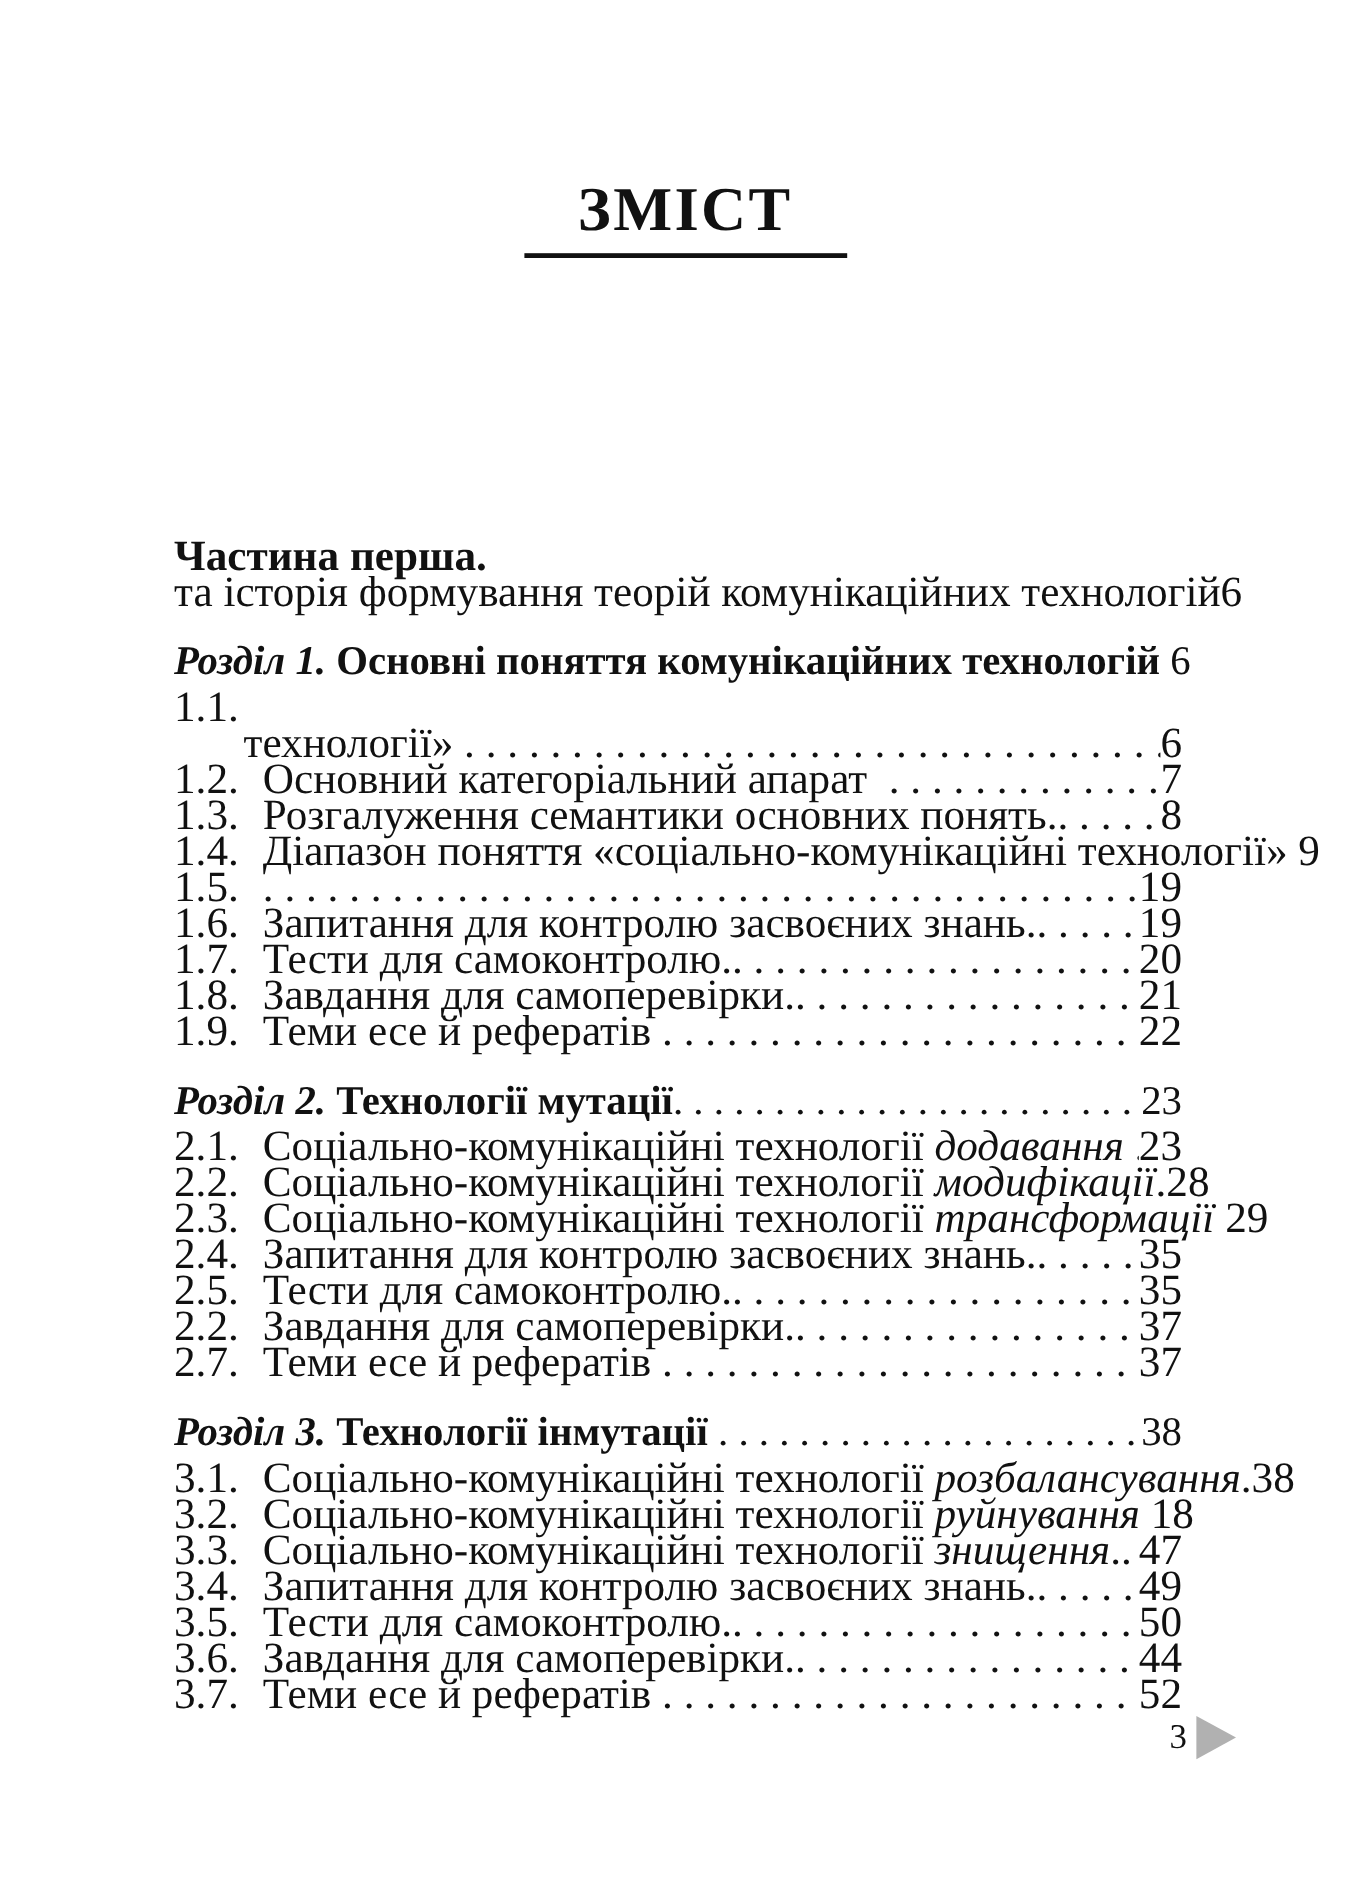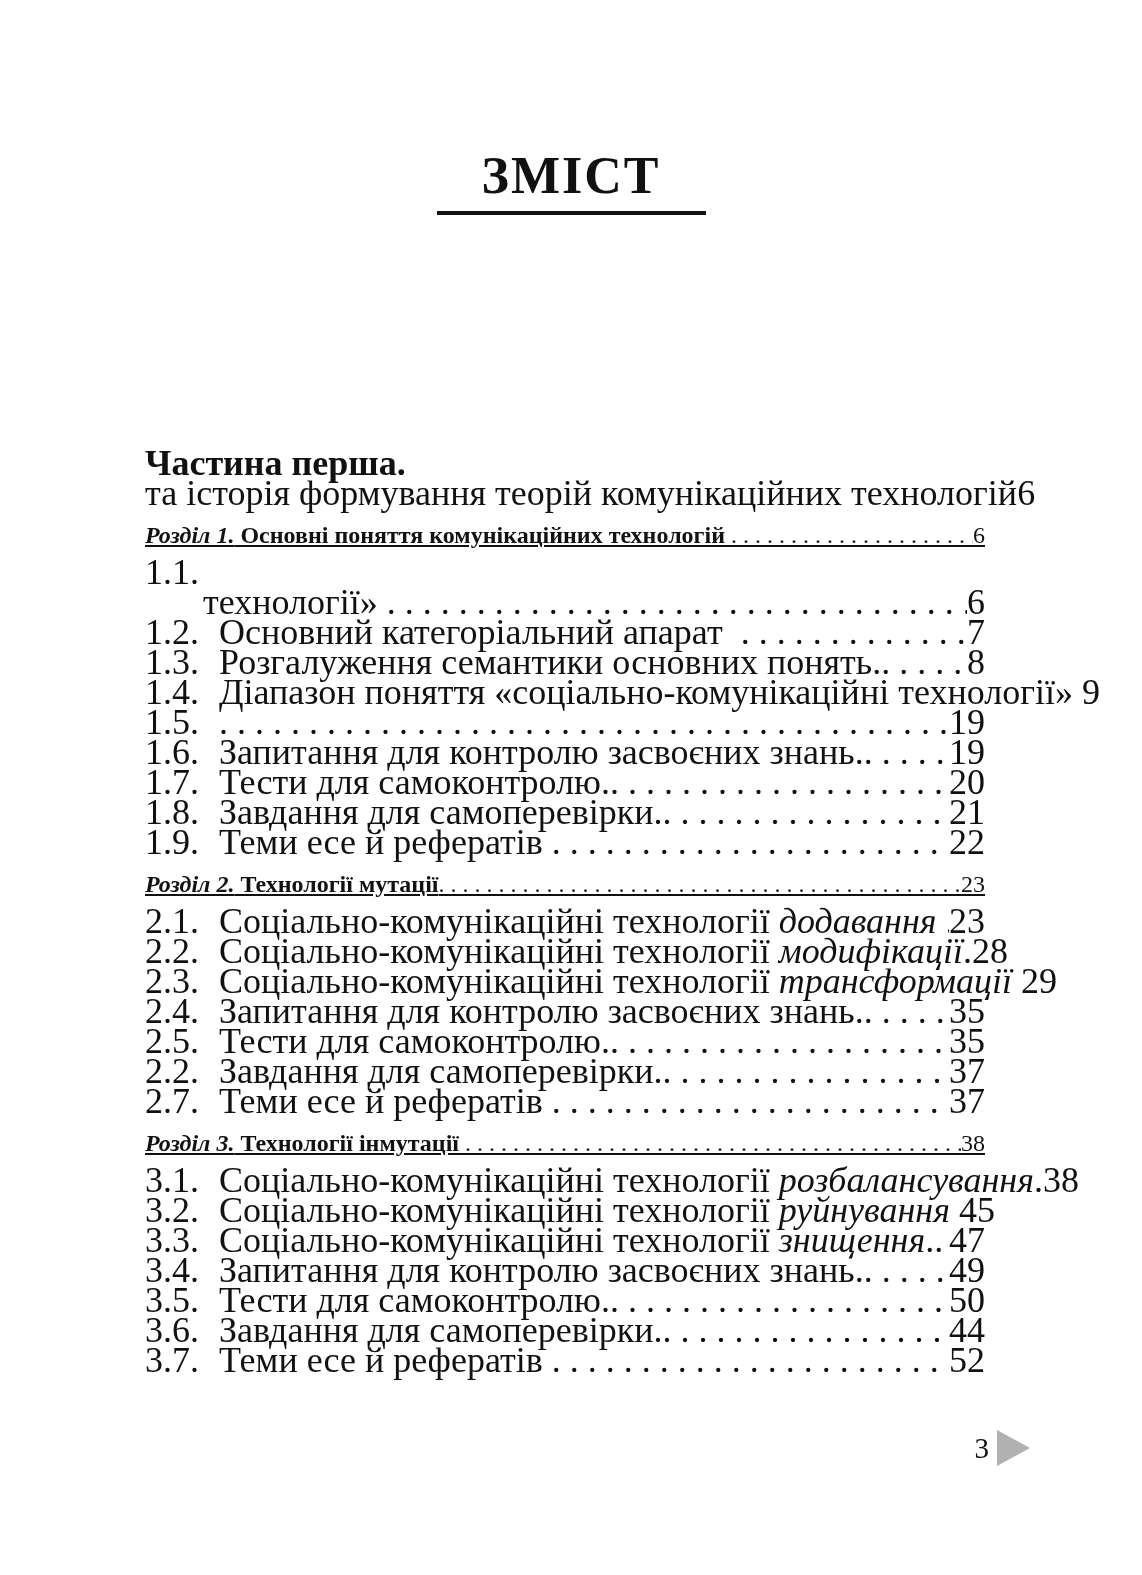--- a/index.html
+++ b/index.html
@@ -38,24 +38,23 @@
     right: 157px;
   }
   .row {
     display: flex;
     align-items: baseline;
     line-height: 30px;
     font-size: 36px;
   }
   .row span { white-space: pre; }
   .row-chapter {
-    margin-top: 12px;
+    margin-top: 29px;
     margin-bottom: 7px;
-    font-size: 24px;
-    text-decoration: underline;
+    font-size: 34px;
   }
   .row-item-cont { padding-left: 58px; text-align: right; }
   .part-bold { font-weight: bold; }
   .ch-lead { font-weight: bold; font-style: italic; }
   .ch-title { font-weight: bold; }
   .num { margin-right: 20px; }
   .txt-italic { font-style: italic; }
   .leader {
     flex: 1 1 auto;
     min-width: 0;
@@ -229,21 +228,21 @@
         <span class="txt">.</span>
         <span class="leader">. . . . . . . . . . . . . . . . . . . . . . . . . . . . . . . . . . . . . . . . . . . . . . . . . . . . . . . . . . . . . . . . . . . . . . . . . . . . . . . . . . . . . . . . . . </span>
         <span class="pg">38</span>
       </div>
       <div class="row row-item">
         <span class="num">3.2.</span>
         <span class="txt">Соціально-комунікаційні технології </span>
         <span class="txt-italic">руйнування</span>
         <span class="txt"> </span>
         <span class="leader">. . . . . . . . . . . . . . . . . . . . . . . . . . . . . . . . . . . . . . . . . . . . . . . . . . . . . . . . . . . . . . . . . . . . . . . . . . . . . . . . . . . . . . . . . . </span>
-        <span class="pg">45</span>
+        <span class="pg">18</span>
       </div>
       <div class="row row-item">
         <span class="num">3.3.</span>
         <span class="txt">Соціально-комунікаційні технології </span>
         <span class="txt-italic">знищення</span>
         <span class="txt">.</span>
         <span class="leader">. . . . . . . . . . . . . . . . . . . . . . . . . . . . . . . . . . . . . . . . . . . . . . . . . . . . . . . . . . . . . . . . . . . . . . . . . . . . . . . . . . . . . . . . . . </span>
         <span class="pg">47</span>
       </div>
       <div class="row row-item">

